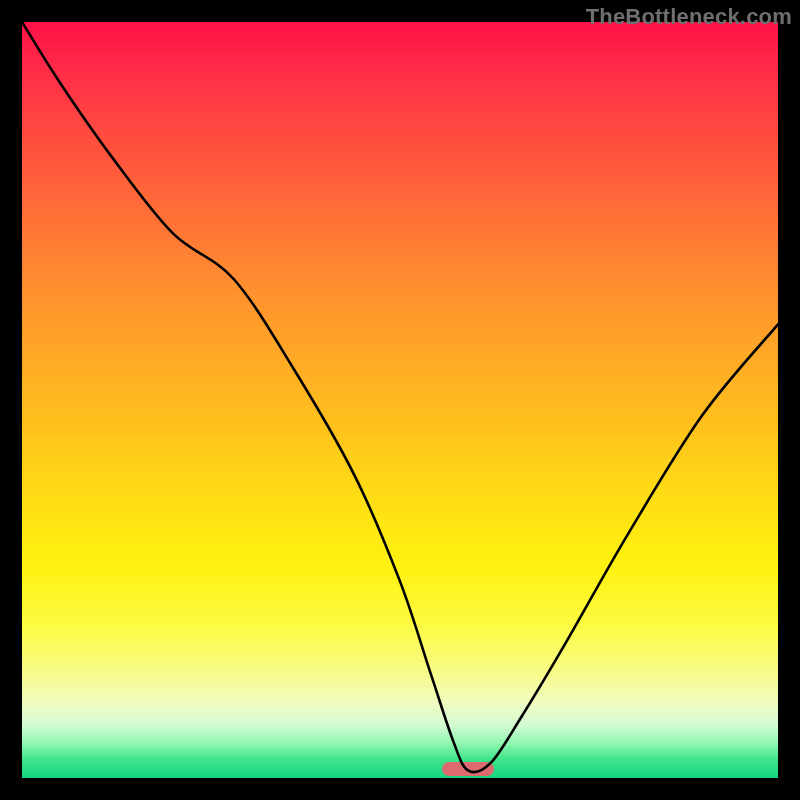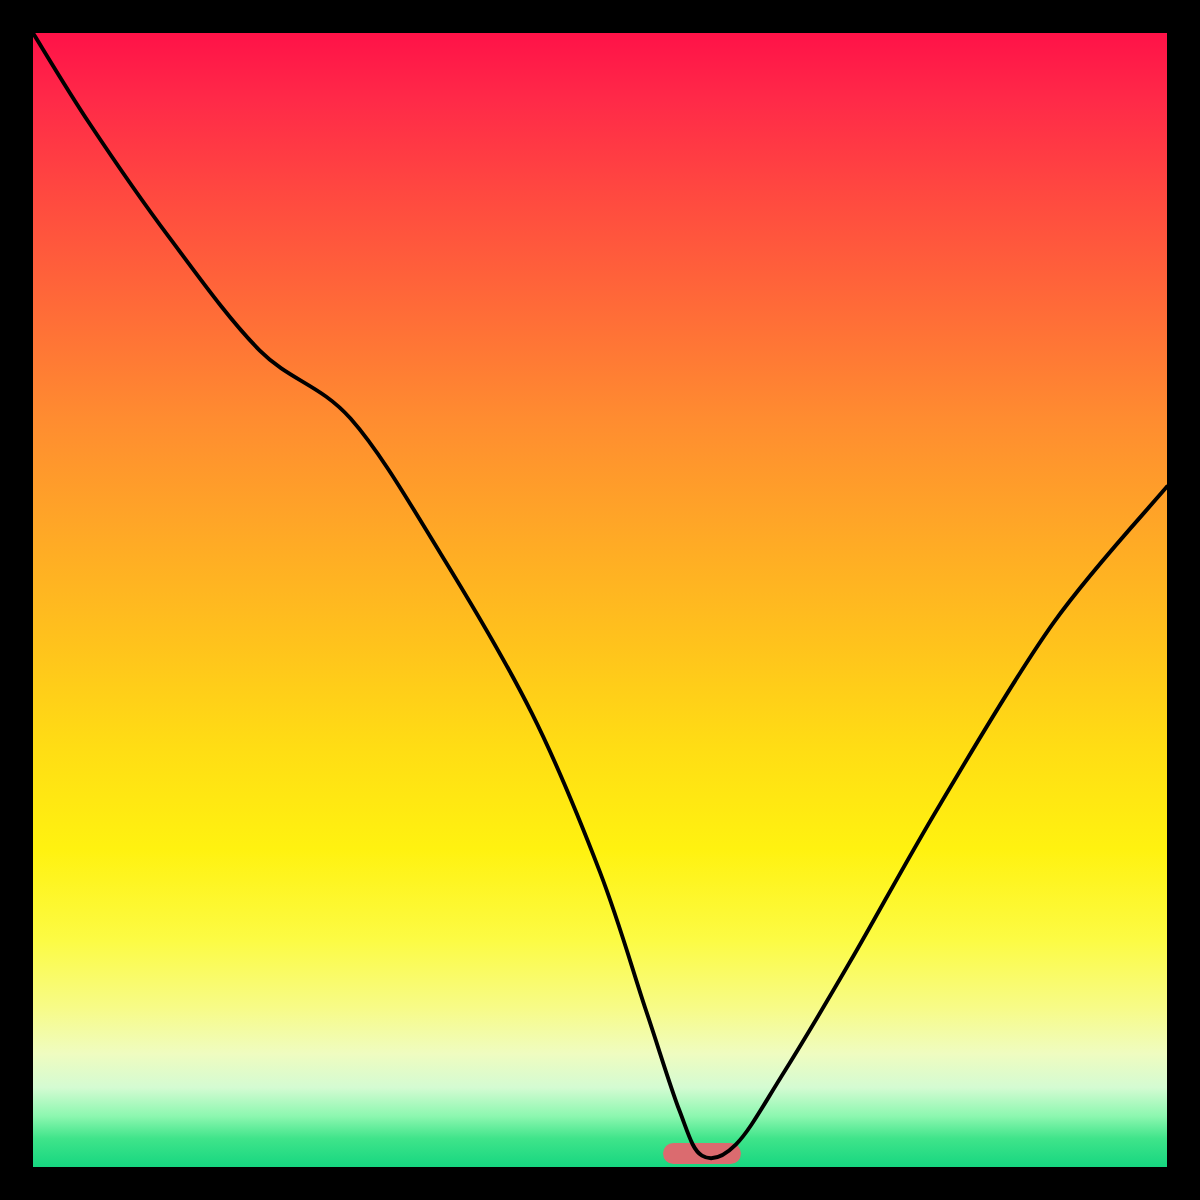--- a/index.html
+++ b/index.html
@@ -74,20 +74,21 @@
     stroke-width: 2.6;
     stroke-linejoin: round;
     stroke-linecap: round;
   }
 </style>
 </head>
 <body>
 
 <div class="stage">
 
+  <div class="watermark">TheBottleneck.com</div>
 
   <div class="plot">
     <div class="gradient"></div>
 
     <div class="marker" id="marker" style="width: 52.92px; left: 419.58px; bottom: 2px; background: rgb(219, 107, 111);"></div>
 
     <svg class="curve" viewBox="0 0 756 756" preserveAspectRatio="none">
       <path id="curvePath" d="M 0.0 0.0 C 6.3 10.1, 22.7 37.8, 37.8 60.5 C 52.9 83.2, 71.8 110.9, 90.7 136.1 C 109.6 161.3, 131.0 191.5, 151.2 211.7 C 171.4 231.8, 191.5 234.4, 211.7 257.0 C 231.8 279.7, 252.0 315.0, 272.2 347.8 C 292.3 380.5, 315.0 418.3, 332.6 453.6 C 350.3 488.9, 365.4 526.7, 378.0 559.4 C 390.6 592.2, 399.4 623.7, 408.2 650.2 C 417.1 676.6, 424.6 701.8, 430.9 718.2 C 437.2 734.6, 439.7 744.7, 446.0 748.4 C 452.3 752.2, 459.9 749.7, 468.7 740.9 C 477.5 732.1, 486.4 715.7, 499.0 695.5 C 511.6 675.4, 526.7 650.2, 544.3 619.9 C 562.0 589.7, 582.1 551.9, 604.8 514.1 C 627.5 476.3, 655.2 428.4, 680.4 393.1 C 705.6 357.8, 743.4 317.5, 756.0 302.4"></path>
     </svg>
   </div>

